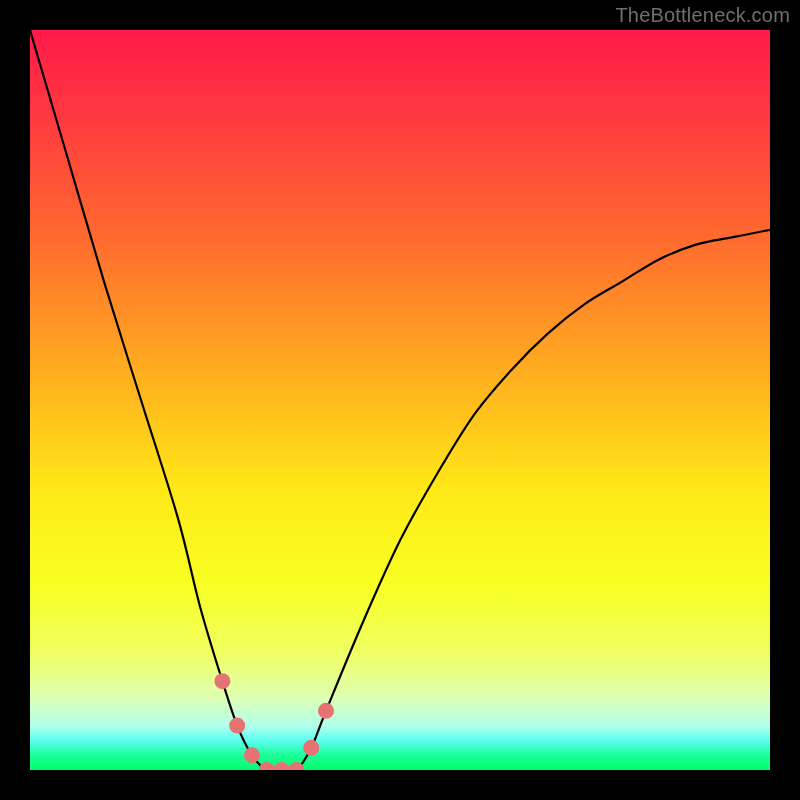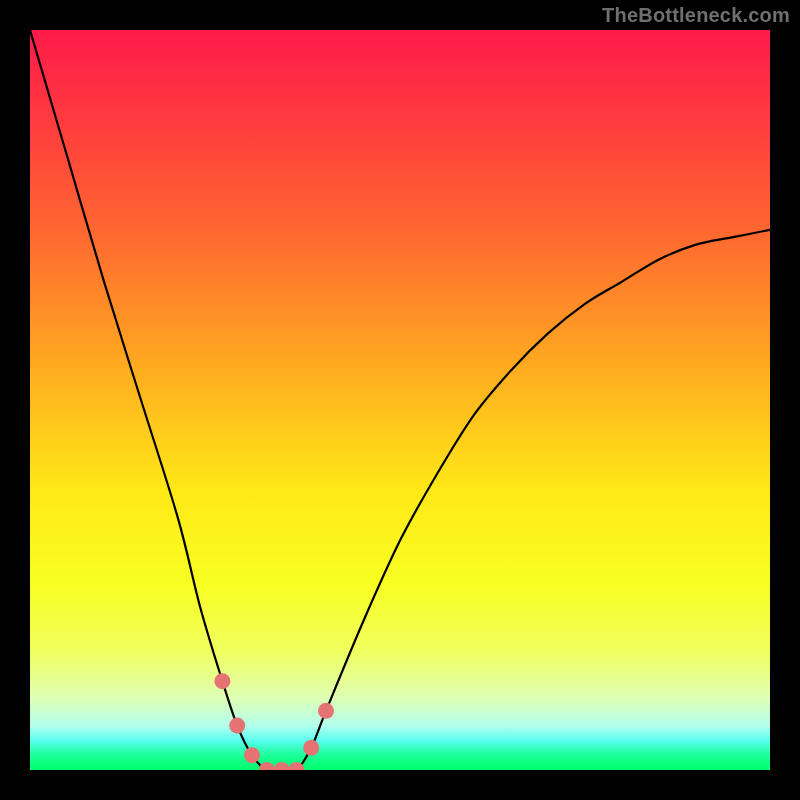--- a/index.html
+++ b/index.html
@@ -11,21 +11,20 @@
     font-family: Arial, Helvetica, sans-serif;
     overflow: hidden;
   }
   .frame {
     position: absolute;
     left: 0;
     top: 0;
     width: 800px;
     height: 800px;
     background: #000;
-    font-weight: bold;
   }
   .plot {
     position: absolute;
     left: 30px;
     top: 30px;
     width: 740px;
     height: 740px;
     overflow: hidden;
   }
   .gradient {

